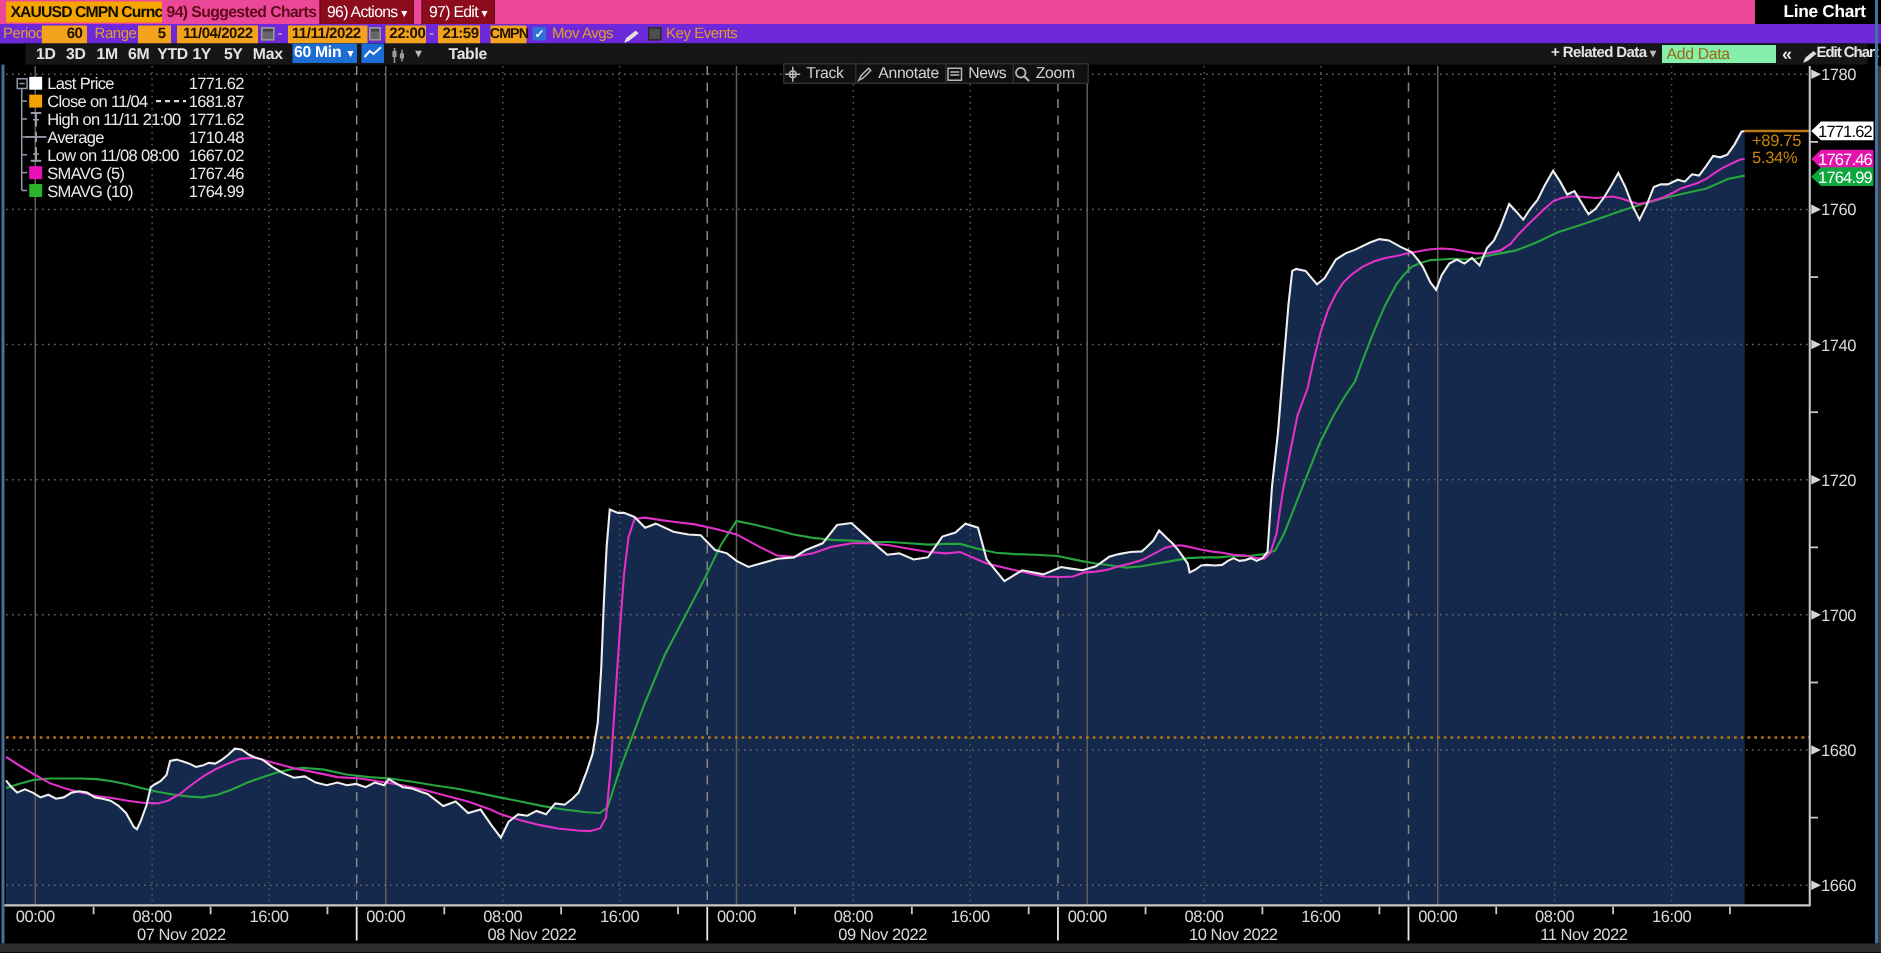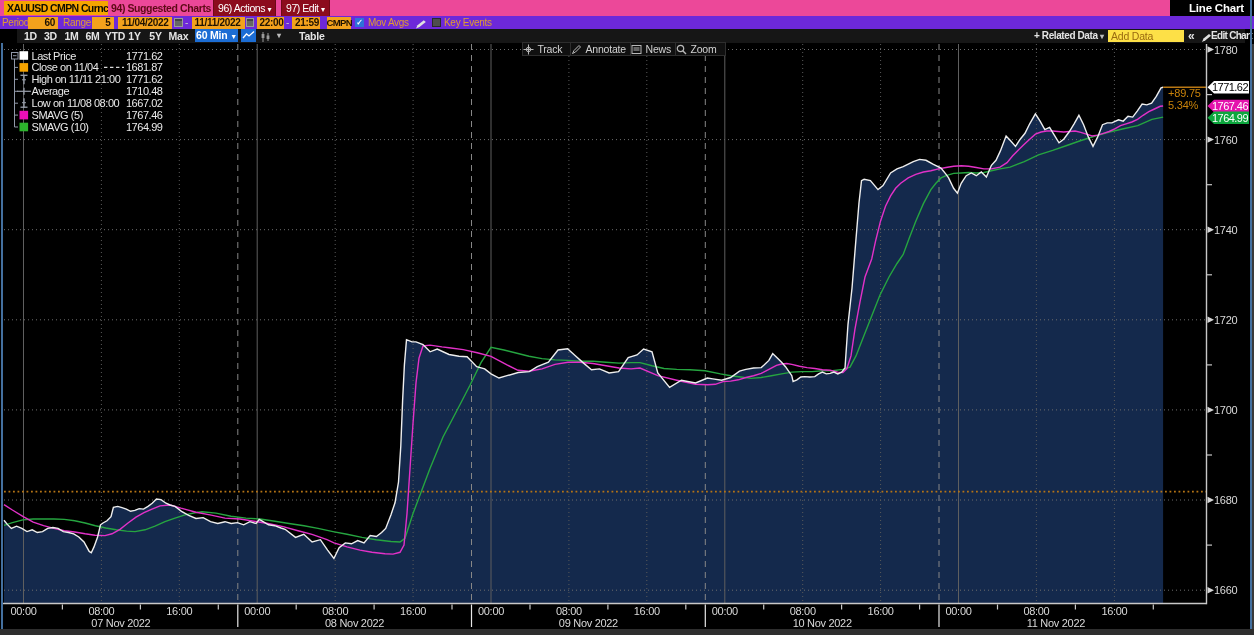--- a/index.html
+++ b/index.html
@@ -209,21 +209,21 @@
         </svg></span>
  <svg class="abs" style="left:242px;top:1px" width="12" height="12" viewBox="0 0 12 12">
         <line x1="4" y1="1" x2="4" y2="11" stroke="#9a9a9a"></line>
         <rect x="2.6" y="3" width="2.8" height="4" fill="#9a9a9a"></rect>
         <line x1="9" y1="2" x2="9" y2="10" stroke="#9a9a9a"></line>
         <rect x="7.6" y="4.5" width="2.8" height="3.5" fill="#9a9a9a"></rect>
       </svg>
  <span class="abs" style="left:260px;color:#bbb;font-size:8px">▾</span>
  <span class="abs" style="left:282px">Table</span>
  <span class="abs" style="left:1017px;font-size:10px;letter-spacing:-0.4px">+ Related Data <span style="font-size:8px;color:#bbb">▾</span></span>
- <span class="abs" style="left:1091px;top:1px!important;width:76px;height:12px!important;line-height:12px!important;background:#fde047;color:#9a6a10;padding:0 3px;font-weight:normal">Add Data</span>
+ <span class="abs" style="left:1091px;top:1px!important;width:76px;height:12px!important;line-height:12px!important;background:#86efac;color:#9a6a10;padding:0 3px;font-weight:normal">Add Data</span>
  <span class="abs" style="left:1171px;font-size:12px">«</span>
  <svg class="abs" style="left:1184px;top:2px!important" width="11" height="10" viewBox="0 0 11 10">
         <path d="M1 9 L2.5 5.5 L8 1 L10 2.8 L4.5 7.3 Z" fill="#e0e0e0"></path>
       </svg>
  <span class="abs" style="left:1194px;font-size:10px;letter-spacing:-0.7px">Edit Chart</span>
  <svg class="abs" style="left:1238px;top:2px!important" width="10" height="10" viewBox="0 0 10 10">
         <circle cx="5" cy="5" r="3.2" fill="none" stroke="#cfcfcf" stroke-width="1.6"></circle>
         <g stroke="#cfcfcf" stroke-width="1.4">
           <line x1="5" y1="0" x2="5" y2="2"></line>
           <line x1="5" y1="8" x2="5" y2="10"></line>

